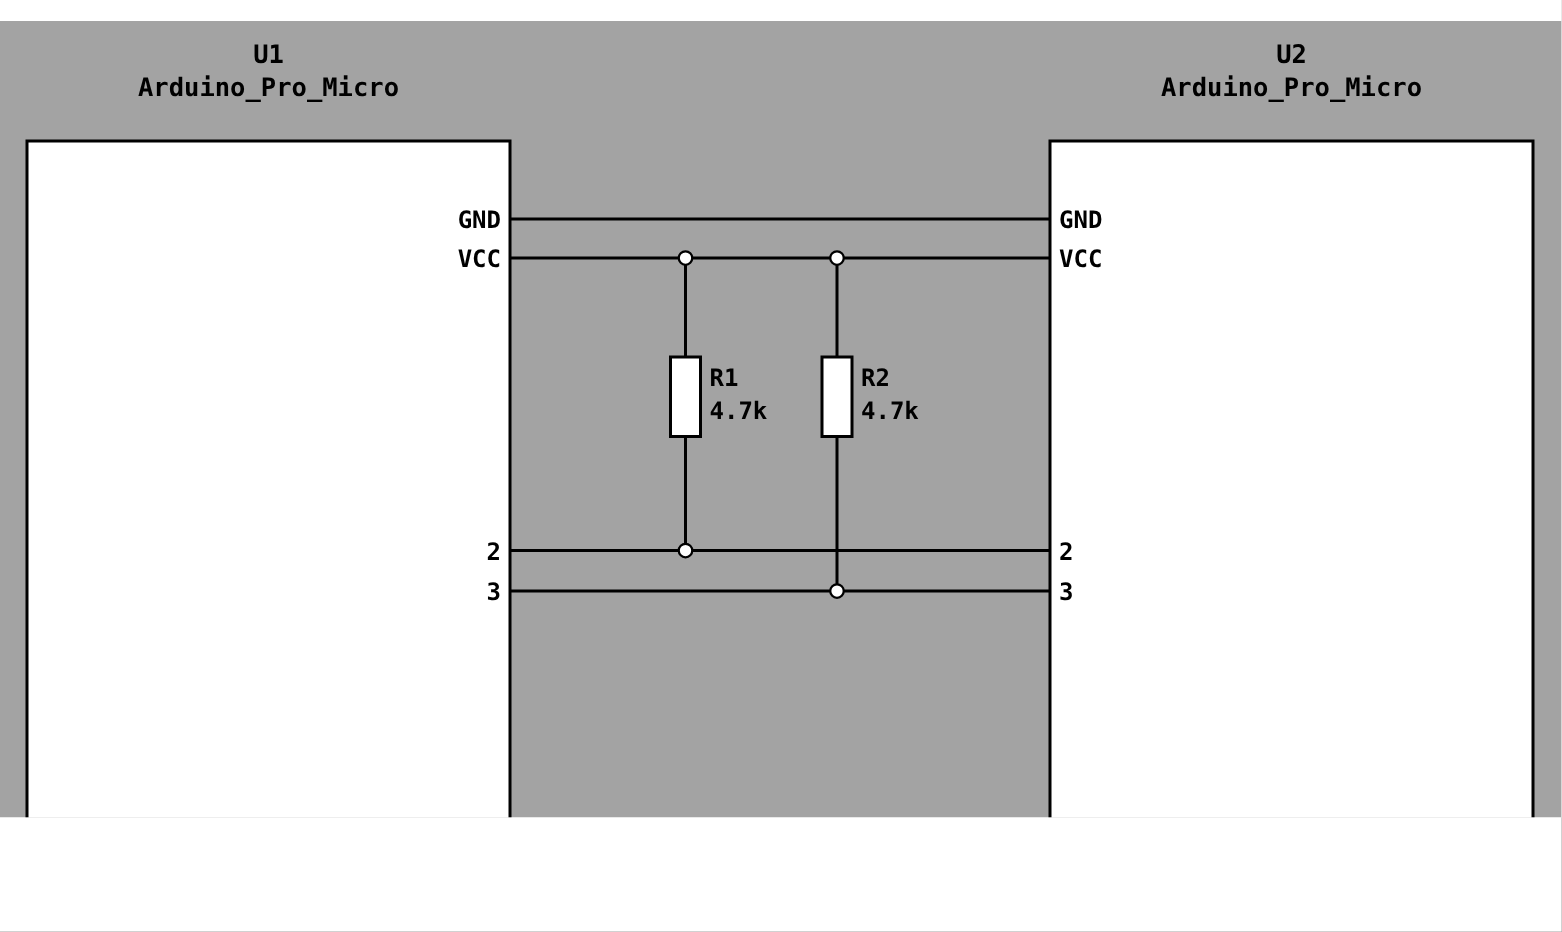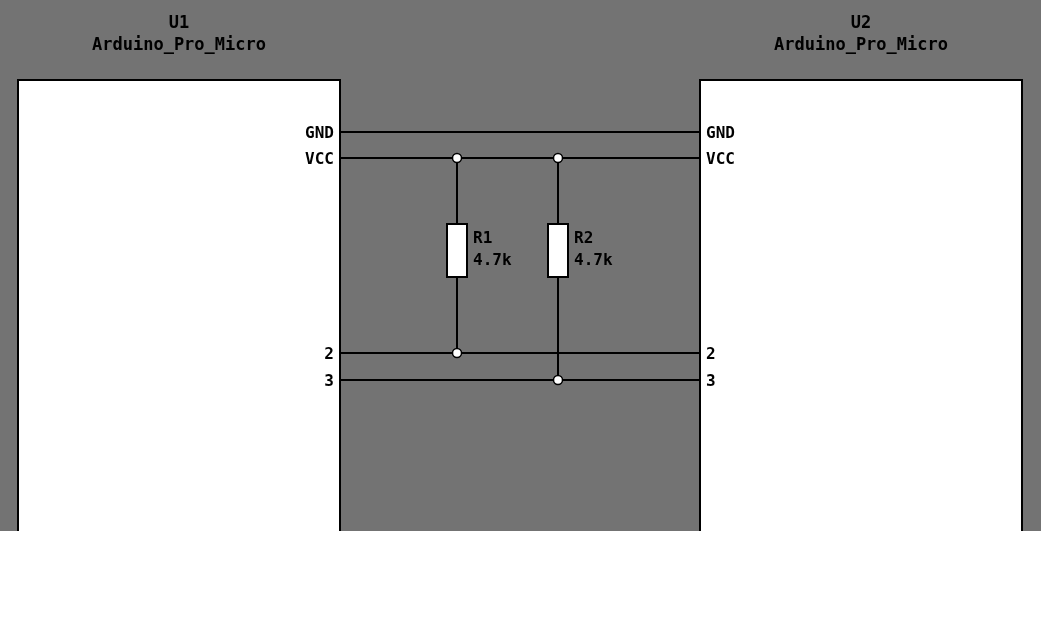--- a/index.html
+++ b/index.html
@@ -4,22 +4,23 @@
 <style>
   html, body {
     margin: 0;
     padding: 0;
     background: #ffffff;
   }
   .canvas {
     width: 1041px;
     height: 531px;
     position: relative;
-    background: #737373;
+    background: #a3a3a3;
     overflow: hidden;
+    margin-top: 14px;
   }
   svg { display: block; }
   text {
     font-family: "DejaVu Sans Mono", "Liberation Mono", monospace;
     font-weight: bold;
     fill: #000000;
   }
   .ref-label   { font-size: 17px; }
   .value-label { font-size: 17px; }
   .pin-label   { font-size: 16px; }

